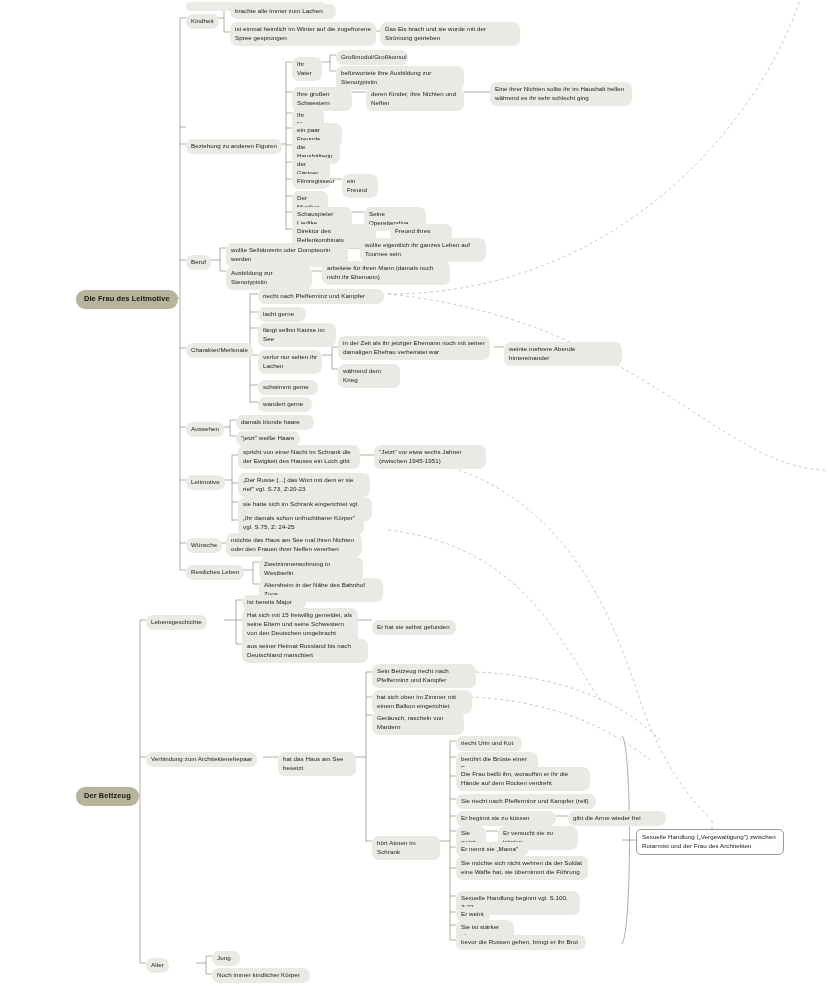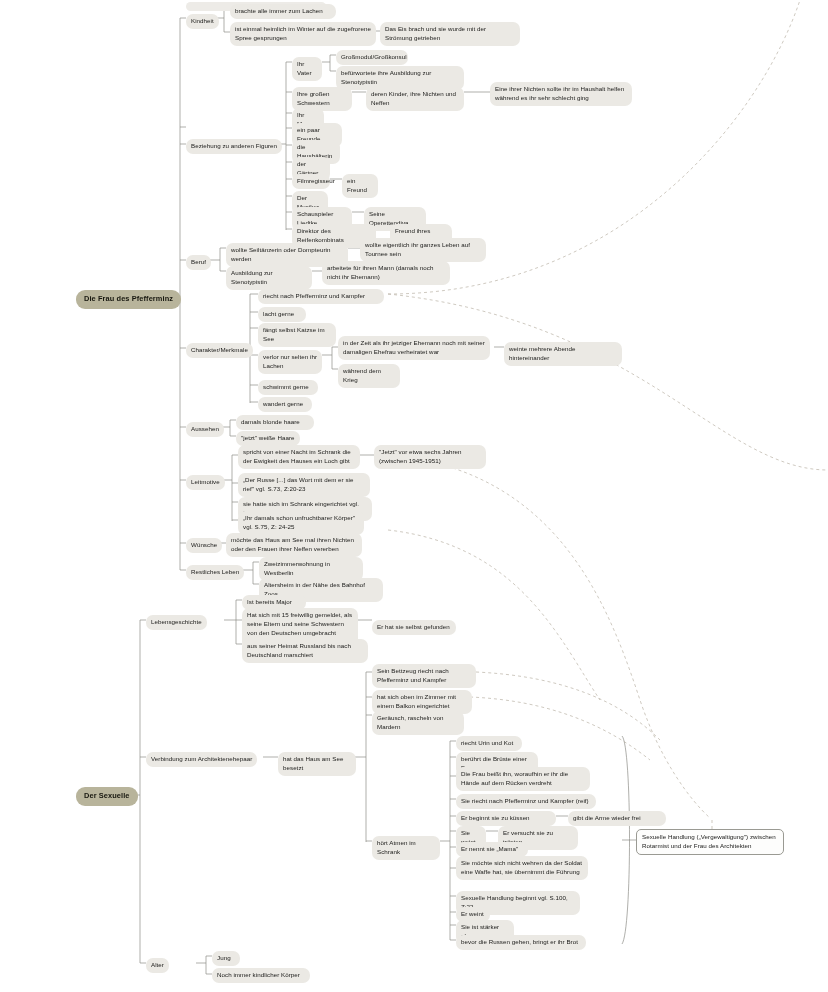--- a/index.html
+++ b/index.html
@@ -166,22 +166,22 @@
       <path d="M388,455 C560,470 610,610 640,700 C660,760 690,800 710,818"></path>
       <path d="M388,530 C520,545 560,640 600,700"></path>
       <path d="M476,672 C560,676 620,700 660,740"></path>
       <path d="M470,697 C540,700 600,720 650,760"></path>
       <path d="M712,820 L712,830"></path>
     </g>
   </svg>
 
   <div class="node plain" style="left:186px;top:2px;width:140px;height:9px;"></div>
 
-  <div class="node root" style="left:76px;top:290px;">Die Frau des Pfefferminz</div>
-  <div class="node root" style="left:76px;top:787px;">Der Sexuelle</div>
+  <div class="node root" style="left:76px;top:290px;">Die Frau des Leitmotive</div>
+  <div class="node root" style="left:76px;top:787px;">Der Bettzeug</div>
 
   <div class="node branch" style="left:186px;top:14px;">Kindheit</div>
   <div class="node" style="left:230px;top:4px;width:106px;">brachte alle immer zum Lachen</div>
   <div class="node" style="left:230px;top:22px;width:146px;">ist einmal heimlich im Winter auf die zugefrorene Spree gesprungen</div>
   <div class="node" style="left:380px;top:22px;width:140px;">Das Eis brach und sie wurde mit der Strömung getrieben</div>
 
   <div class="node branch" style="left:186px;top:139px;">Beziehung zu anderen Figuren</div>
   <div class="node" style="left:292px;top:57px;width:30px;">Ihr Vater</div>
   <div class="node" style="left:336px;top:50px;width:72px;">Großmodul/Großkonsul</div>
   <div class="node" style="left:336px;top:66px;width:128px;">befürwortete ihre Ausbildung zur Stenotypistin</div>

